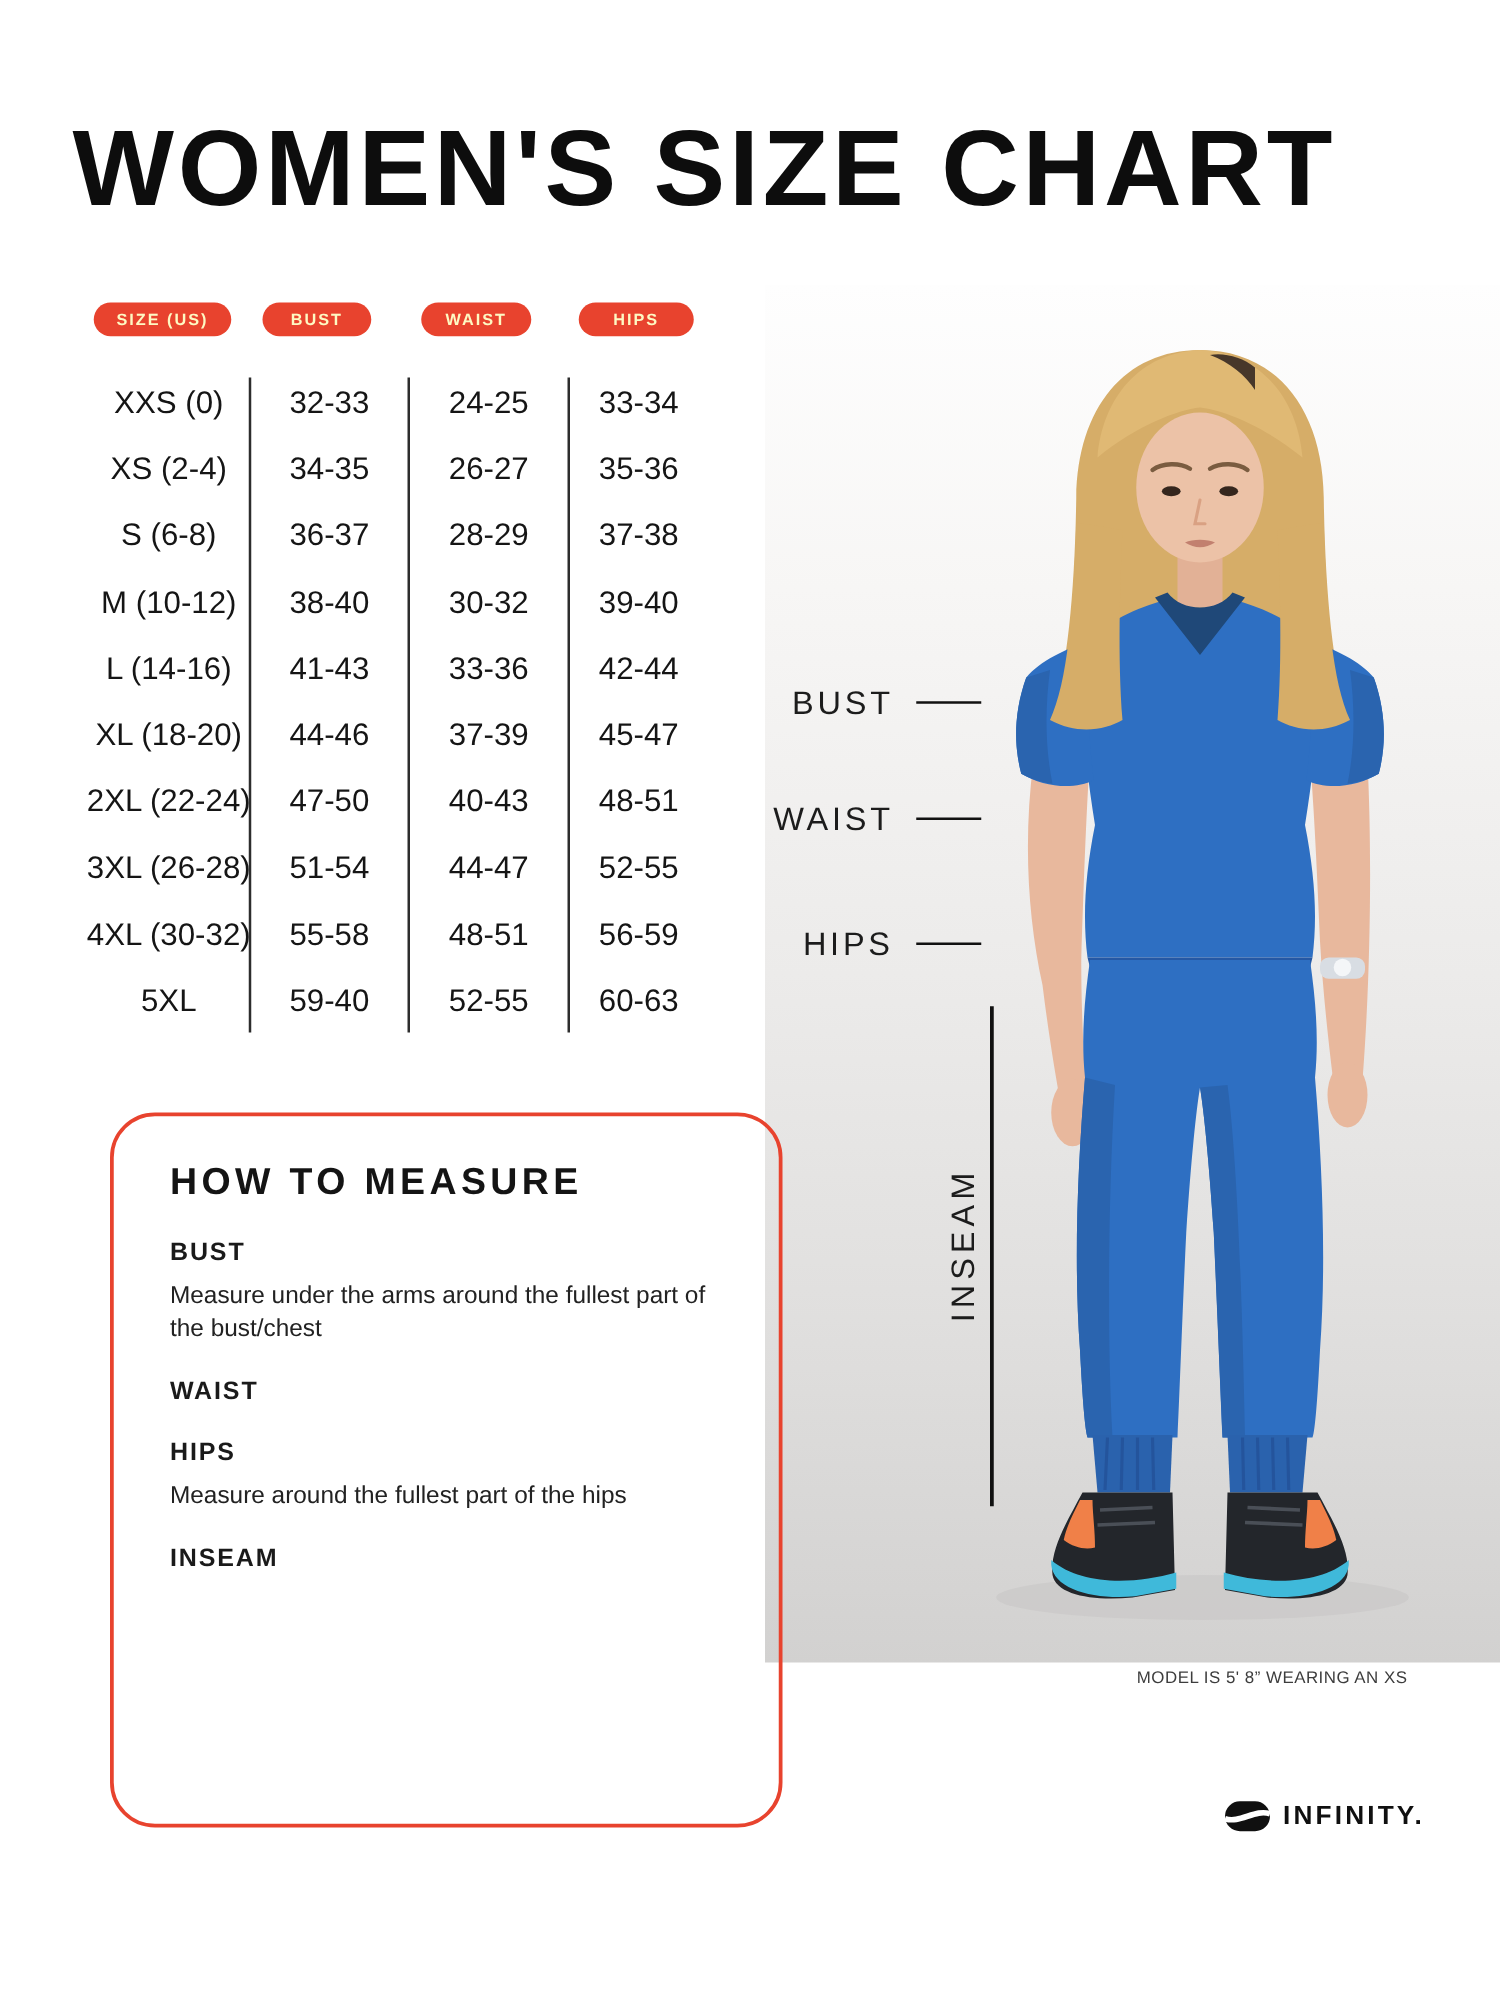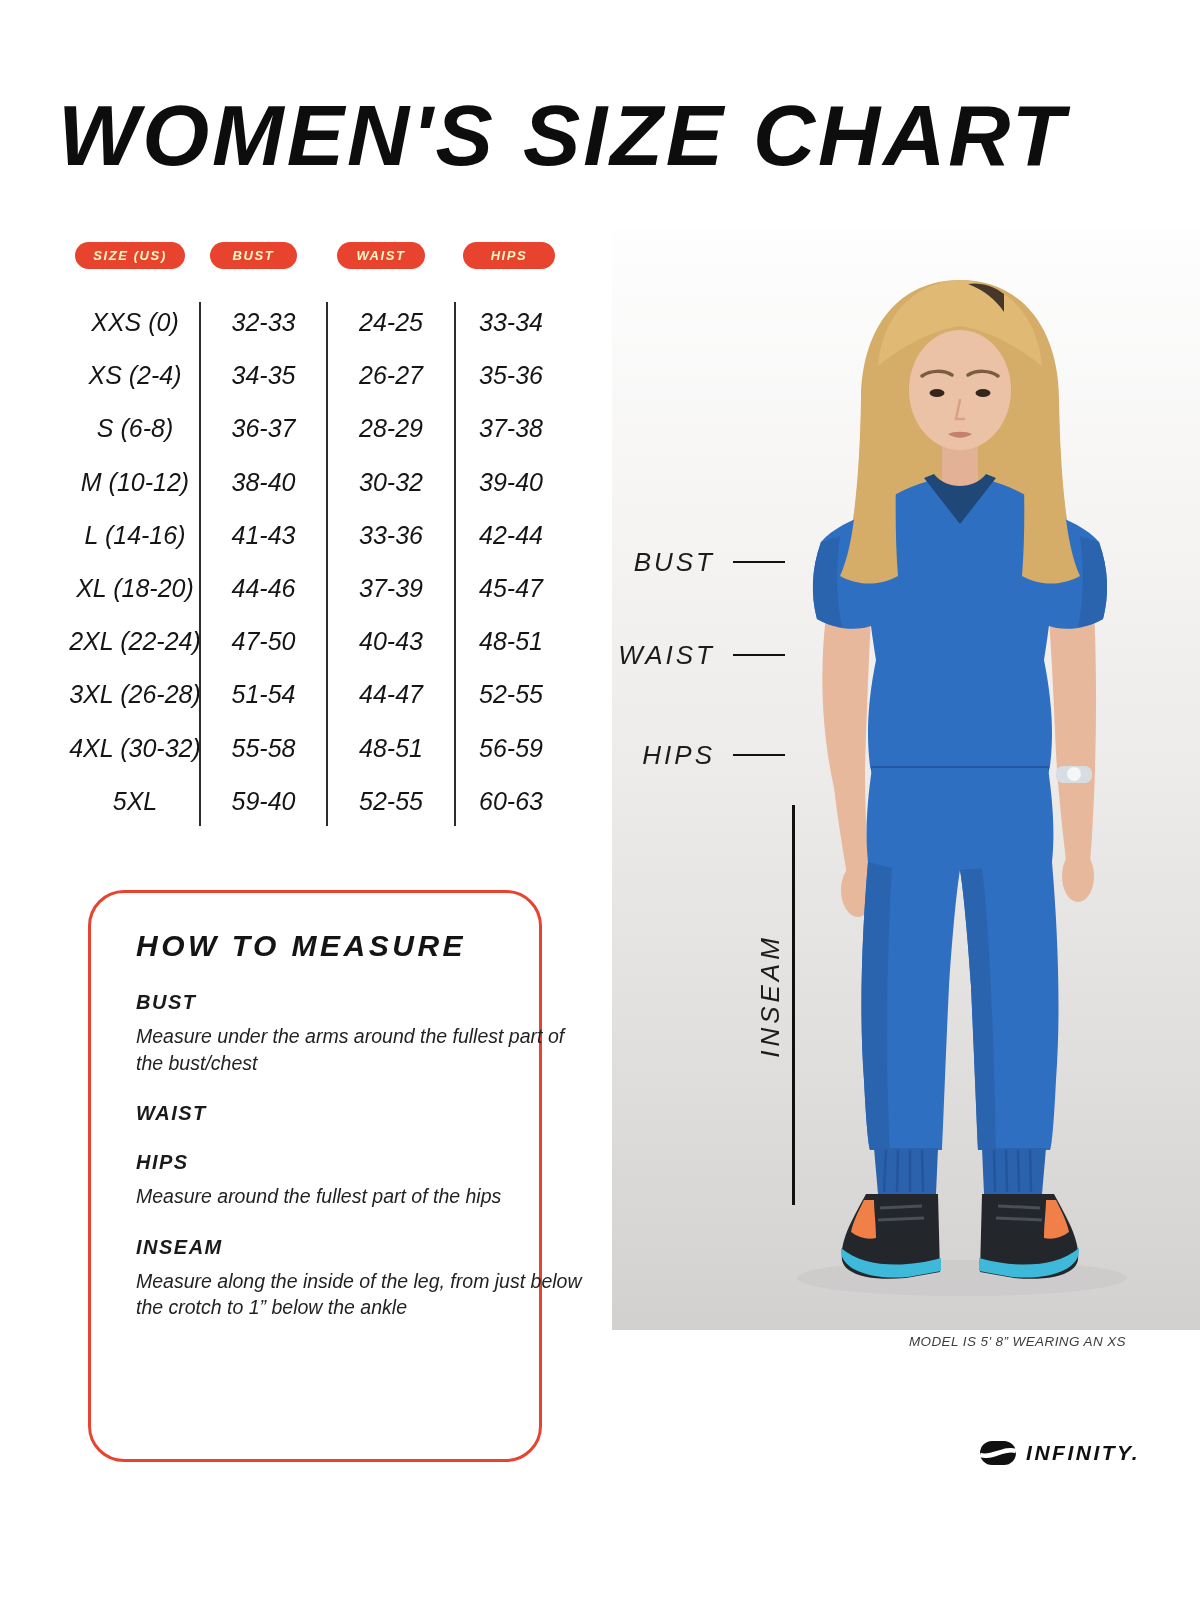--- a/index.html
+++ b/index.html
@@ -1,18 +1,18 @@
 <!DOCTYPE html>
 <html><head>
 <meta charset="utf-8">
 <style>
   * { margin:0; padding:0; box-sizing:border-box; }
   html,body { background:#ffffff; }
   body { font-family:"Liberation Sans", sans-serif; color:#1a1a1a; }
-  .canvas { position:relative; width:1200px; height:1600px; background:#ffffff; overflow:hidden; margin:0 auto;font-style:italic; }
+  .canvas { position:relative; width:1200px; height:1600px; background:#ffffff; overflow:hidden; margin:0 auto; }
 
   
   .page-title {
     position:absolute; left:58px; top:86px;
     font-size:86px; font-weight:700; letter-spacing:3px;
     color:#0d0d0d; white-space:nowrap;
   }
 
   
   .photo {
@@ -42,21 +42,21 @@
   }
   .size-table .cell {
     display:flex; align-items:center; justify-content:center;
     font-size:25px; color:#151515; white-space:nowrap;
   }
   .vline { position:absolute; width:2px; background:#2d2d2d; top:302px; height:524px; z-index:3; }
   .vline-1 { left:199px; } .vline-2 { left:326px; } .vline-3 { left:454px; }
 
   
   .measure-box {
-    position:absolute; left:88px; top:890px; width:454px; height:572px;
+    position:absolute; left:88px; top:890px; width:538px; height:572px;
     border:3px solid #e8432e; border-radius:36px;
     padding:36px 19px 0 45px; background:transparent; z-index:4;
   }
   .measure-title { font-size:30px; font-weight:700; letter-spacing:3.5px; color:#141414; margin-bottom:28px; }
   .measure-section { margin-bottom:26px; }
   .measure-label { font-size:20px; font-weight:700; letter-spacing:1.5px; color:#1a1a1a; margin-bottom:9px; }
   .measure-text { font-size:19.5px; line-height:1.36; color:#222222; width:452px; }
 
   
   .fig-label-row {
@@ -230,21 +230,20 @@
       <div class="measure-label">WAIST</div>
     </div>
 
     <div class="measure-section">
       <div class="measure-label">HIPS</div>
       <div class="measure-text">Measure around the fullest part of the hips</div>
     </div>
 
     <div class="measure-section">
       <div class="measure-label">INSEAM</div>
-      <div class="measure-text">Measure along the inside of the leg, from just below the crotch to 1” below the ankle</div>
     </div>
   </div>
   </div>
 
   <div class="fig-label-row row-bust">
     <span class="lbl">BUST</span>
     <span class="rule"></span>
   </div>
   <div class="fig-label-row row-waist">
     <span class="lbl">WAIST</span>

